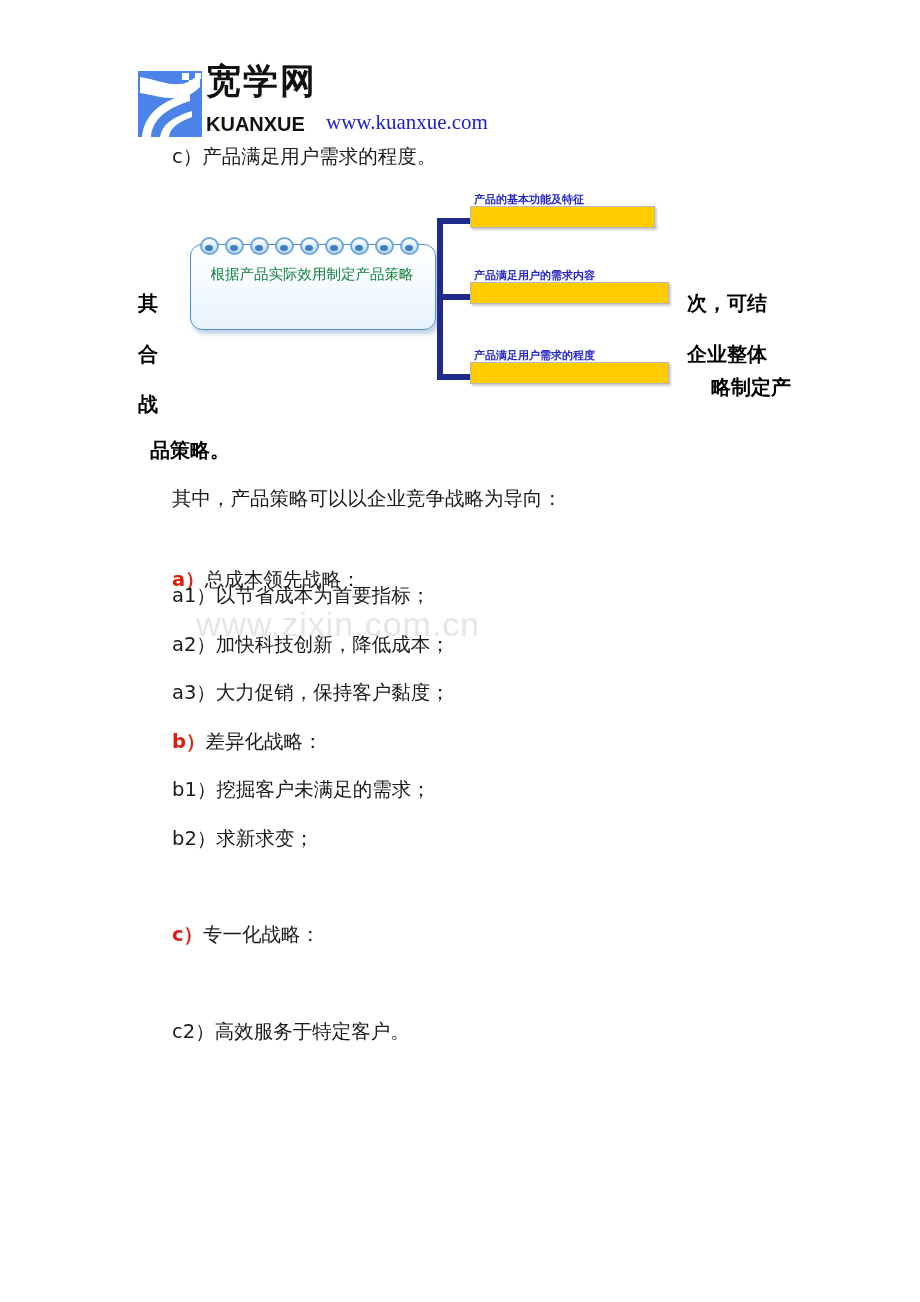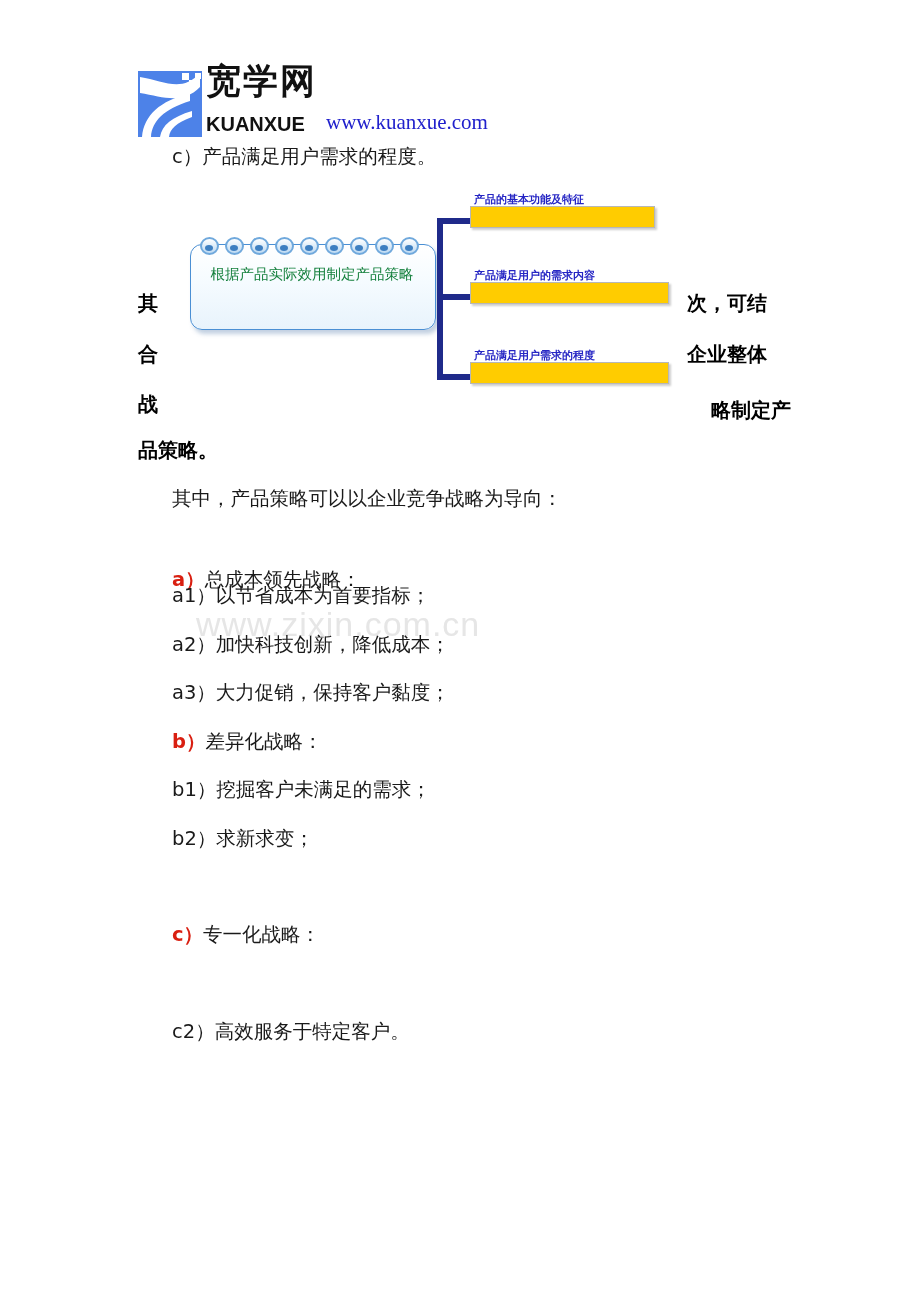--- a/index.html
+++ b/index.html
@@ -195,25 +195,25 @@
     <div class="node" style="left:470px;top:164px;width:197px;height:30px;">
       <div class="node-cap" style="bottom:21px;">产品满足用户需求的程度</div>
       <div class="node-bar" style="width:197px;"></div>
     </div>
   </div>
   <div class="clip-top"></div>
 
   <div class="wrap-text" style="left:138px;top:290px;">其</div>
   <div class="wrap-text" style="left:138px;top:341px;">合</div>
   <div class="wrap-text" style="left:138px;top:391px;">战</div>
-  <div class="wrap-text" style="left:138px;top:437px;">品策略。</div>
+  <div class="wrap-text" style="left:150px;top:437px;">品策略。</div>
 
   <div class="wrap-text" style="left:687px;top:290px;">次，可结</div>
   <div class="wrap-text" style="left:687px;top:341px;">企业整体</div>
-  <div class="wrap-text" style="left:687px;top:397px;padding-left:24px;">略制定产</div>
+  <div class="wrap-text" style="left:687px;top:374px;padding-left:24px;">略制定产</div>
 
   <div class="para" style="left:172px;top:487px;">其中，产品策略可以以企业竞争战略为导向：</div>
 
   <div class="para" style="left:172px;top:568px;">
     <span class="marker-red">a）</span><span>总成本领先战略：</span>
   </div>
   <div class="para" style="left:172px;top:584px;">
     <span>a1）</span><span>以节省成本为首要指标；</span>
   </div>
   <div class="para" style="left:172px;top:633px;">

